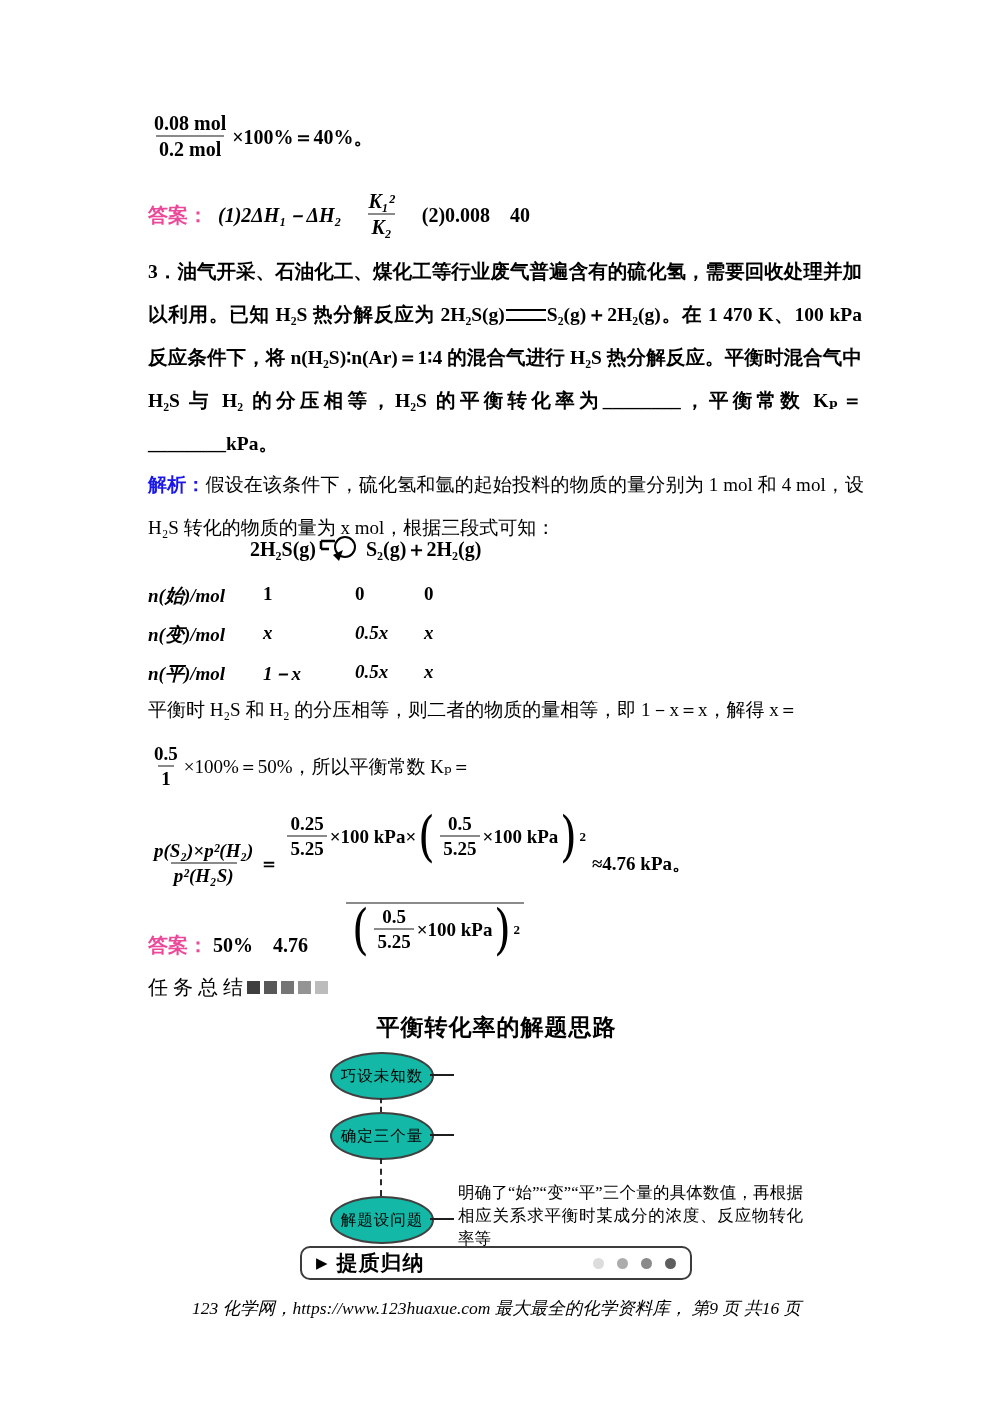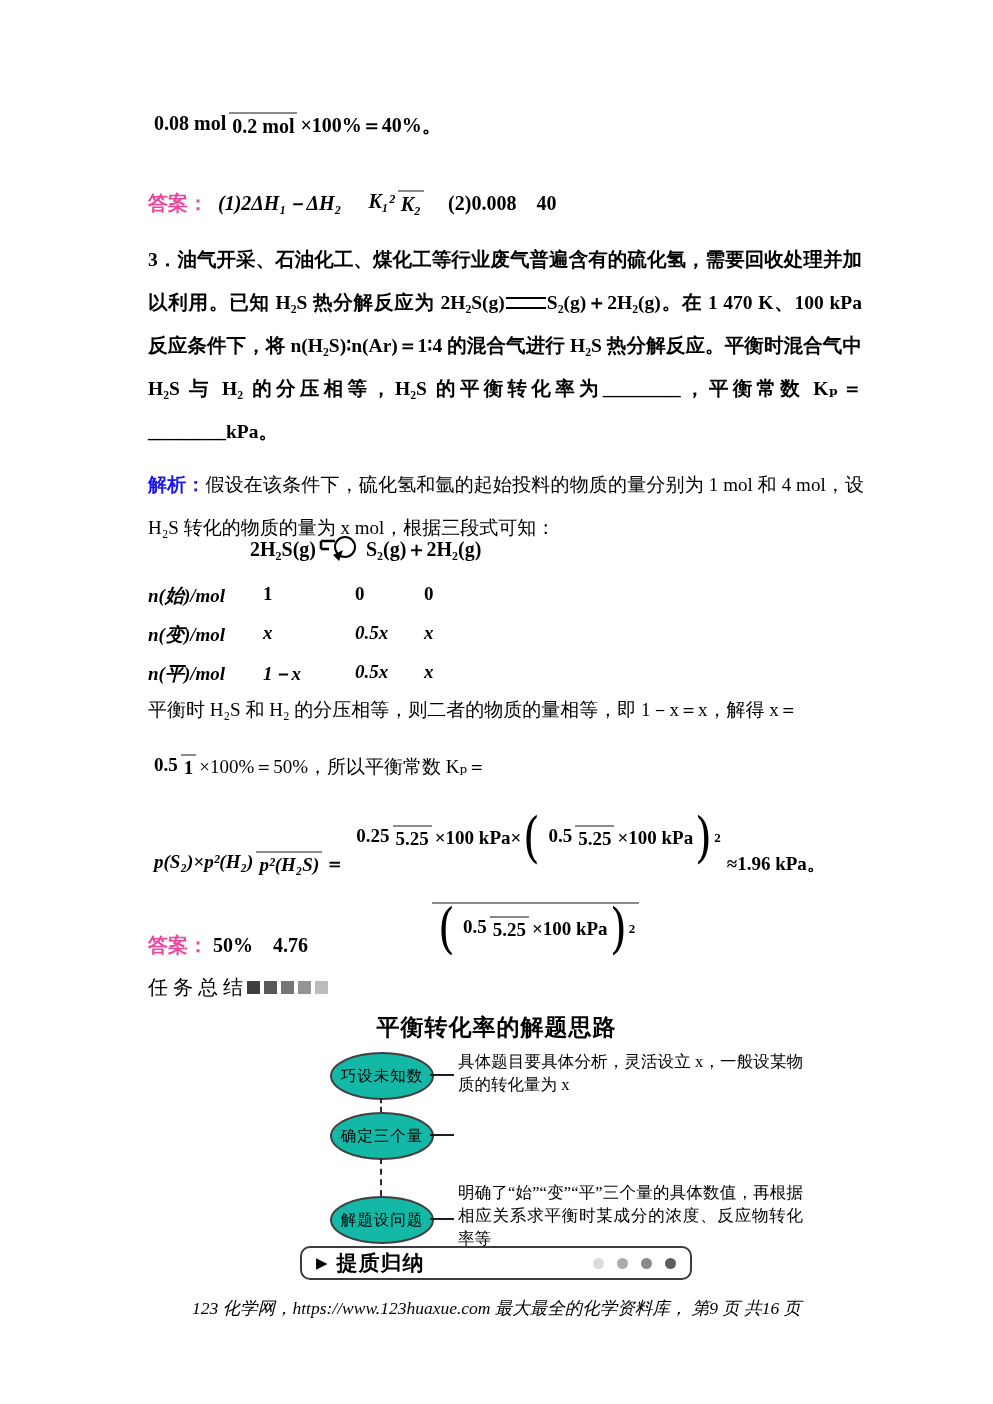--- a/index.html
+++ b/index.html
@@ -6,32 +6,32 @@
   body{
     width:993px;height:1404px;position:relative;background:#ffffff;
     font-family:"Liberation Serif","DejaVu Serif",serif;color:#000;overflow:hidden;
   }
   .abs{position:absolute;}
   .b{font-weight:bold;}
   .red{color:#ec4899;}
   .blue{color:#1a17e8;}
 
   
-  .frac{display:inline-flex;flex-direction:row;vertical-align:middle;margin:0 3px;font-weight:bold;}
+  .frac{display:inline-flex;flex-direction:column;align-items:center;vertical-align:middle;margin:0 3px;font-weight:bold;}
   .frac .fn{padding:0 3px;line-height:1.15;}
   .frac .fd{border-top:2px solid #8a8a8a;padding:0 3px;line-height:1.25;}
 
   
   #top-calc{left:148px;top:112px;display:flex;align-items:center;font-size:20px;}
   
   #answer1{left:148px;top:190px;display:flex;align-items:center;font-size:20px;gap:10px;}
   #answer1 .frac{margin:0 14px;}
   #answer2{left:148px;top:932px;font-size:20px;}
   
-  #q3{left:148px;top:238px;width:714px;font-size:19.5px;line-height:43px;font-weight:bold;text-align:justify;}
+  #q3{left:148px;top:250px;width:714px;font-size:19.5px;line-height:43px;font-weight:bold;text-align:justify;}
   .dblline{display:inline-block;width:40px;height:8px;border-top:2.5px solid #000;border-bottom:2.5px solid #000;vertical-align:middle;margin:0 1px 3px 1px;}
   
   #jiexi{left:148px;top:463px;width:716px;font-size:19px;line-height:43px;text-align:justify;}
   
   #equation{left:250px;top:534px;font-size:20px;font-weight:bold;display:flex;align-items:center;}
   #equation svg{margin:0 2px;}
   
   .trow{position:absolute;left:148px;display:flex;font-size:19px;font-weight:bold;}
   .trow .tl{width:115px;}
   .trow .tc1{width:92px;}
@@ -159,21 +159,21 @@
       <span class="bp">(</span>
       <span class="frac">
         <span class="fn">0.5</span>
         <span class="fd">5.25</span>
       </span>
       <span>×100 kPa</span>
       <span class="bp">)</span>
       <sup class="s2">2</sup>
     </span>
   </span>
-  <span>≈1.96 kPa。</span>
+  <span>≈4.76 kPa。</span>
 </div>
 
 <div id="answer2" class="abs b">
   <span class="red">答案：</span>
   <span>50%　4.76</span>
 </div>
 
 <div id="task" class="abs">
   <span>任 务 总 结</span>
   <span class="sq sq1"></span>
@@ -181,21 +181,20 @@
   <span class="sq sq3"></span>
   <span class="sq sq4"></span>
   <span class="sq sq5"></span>
 </div>
 
 <div id="diagram-title" class="abs">平衡转化率的解题思路</div>
 
 <div id="diagram" class="abs">
   <div class="ellipse" style="left:0;top:4px;">巧设未知数</div>
   <div class="hline" style="left:100px;top:26px;"></div>
-  <div class="ntext" style="top:2px;">具体题目要具体分析，灵活设立 x，一般设某物质的转化量为 x</div>
 
   <div class="vdash" style="top:50px;height:14px;"></div>
 
   <div class="ellipse" style="left:0;top:64px;">确定三个量</div>
   <div class="hline" style="left:100px;top:86px;"></div>
 
   <div class="vdash" style="top:110px;height:38px;"></div>
 
   <div class="ellipse" style="left:0;top:148px;">解题设问题</div>
   <div class="hline" style="left:100px;top:170px;"></div>

